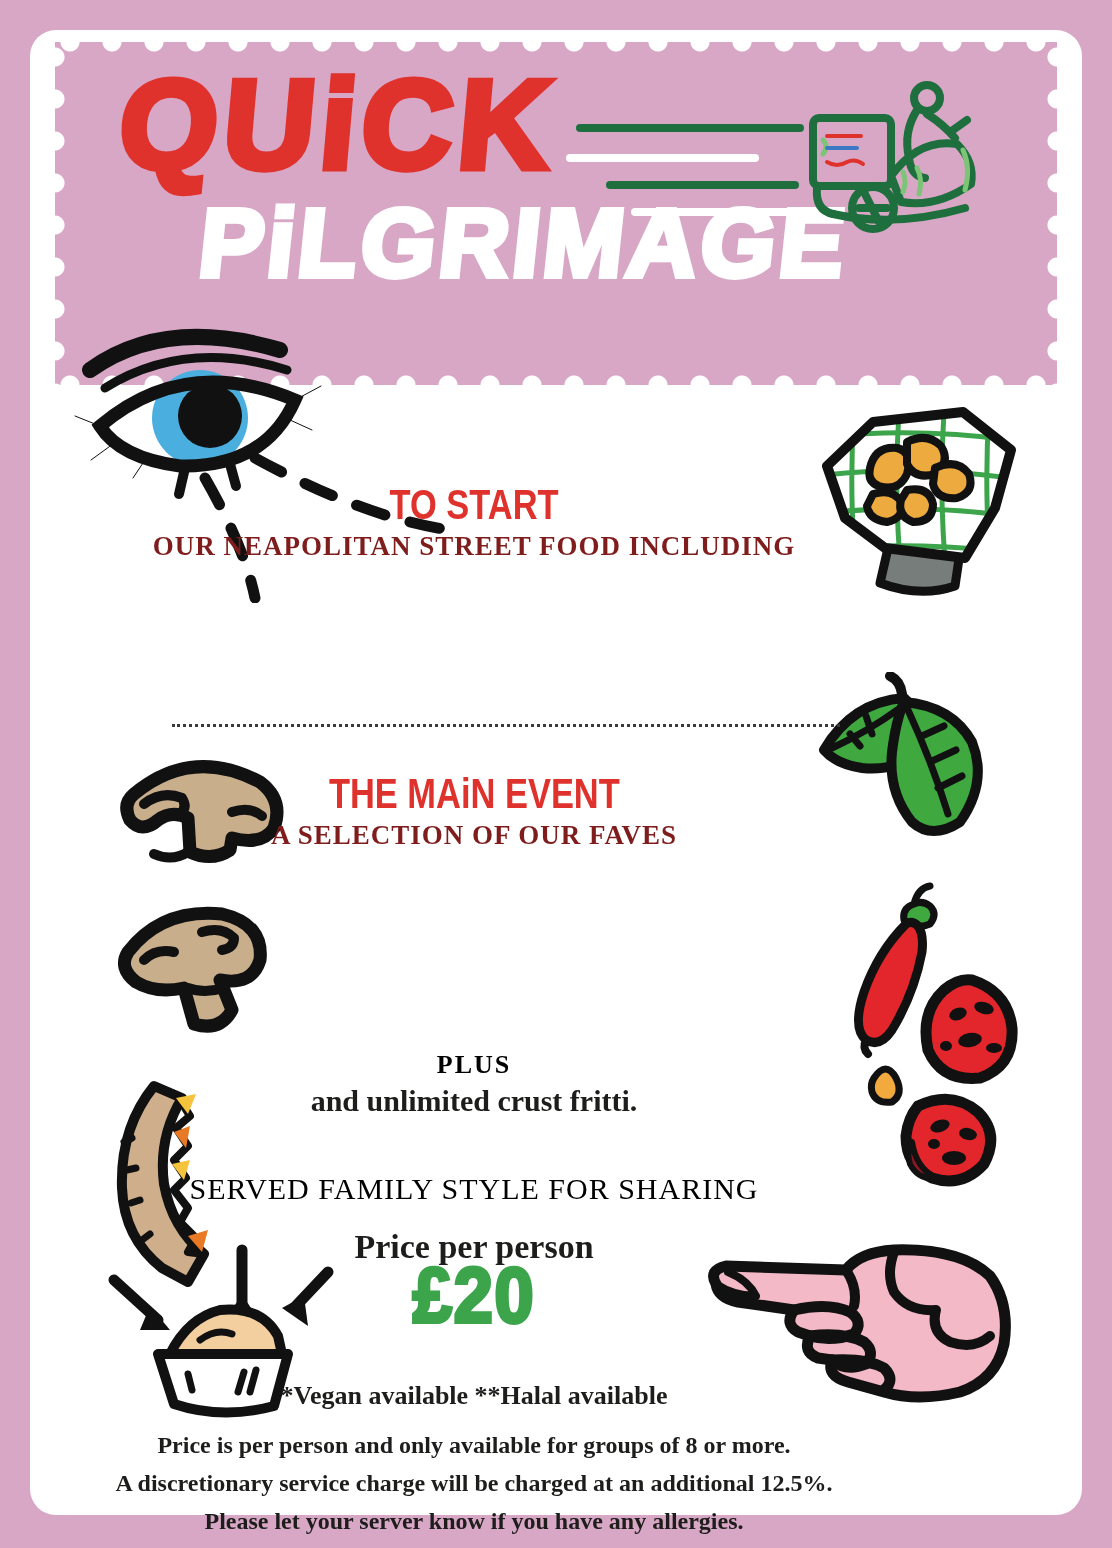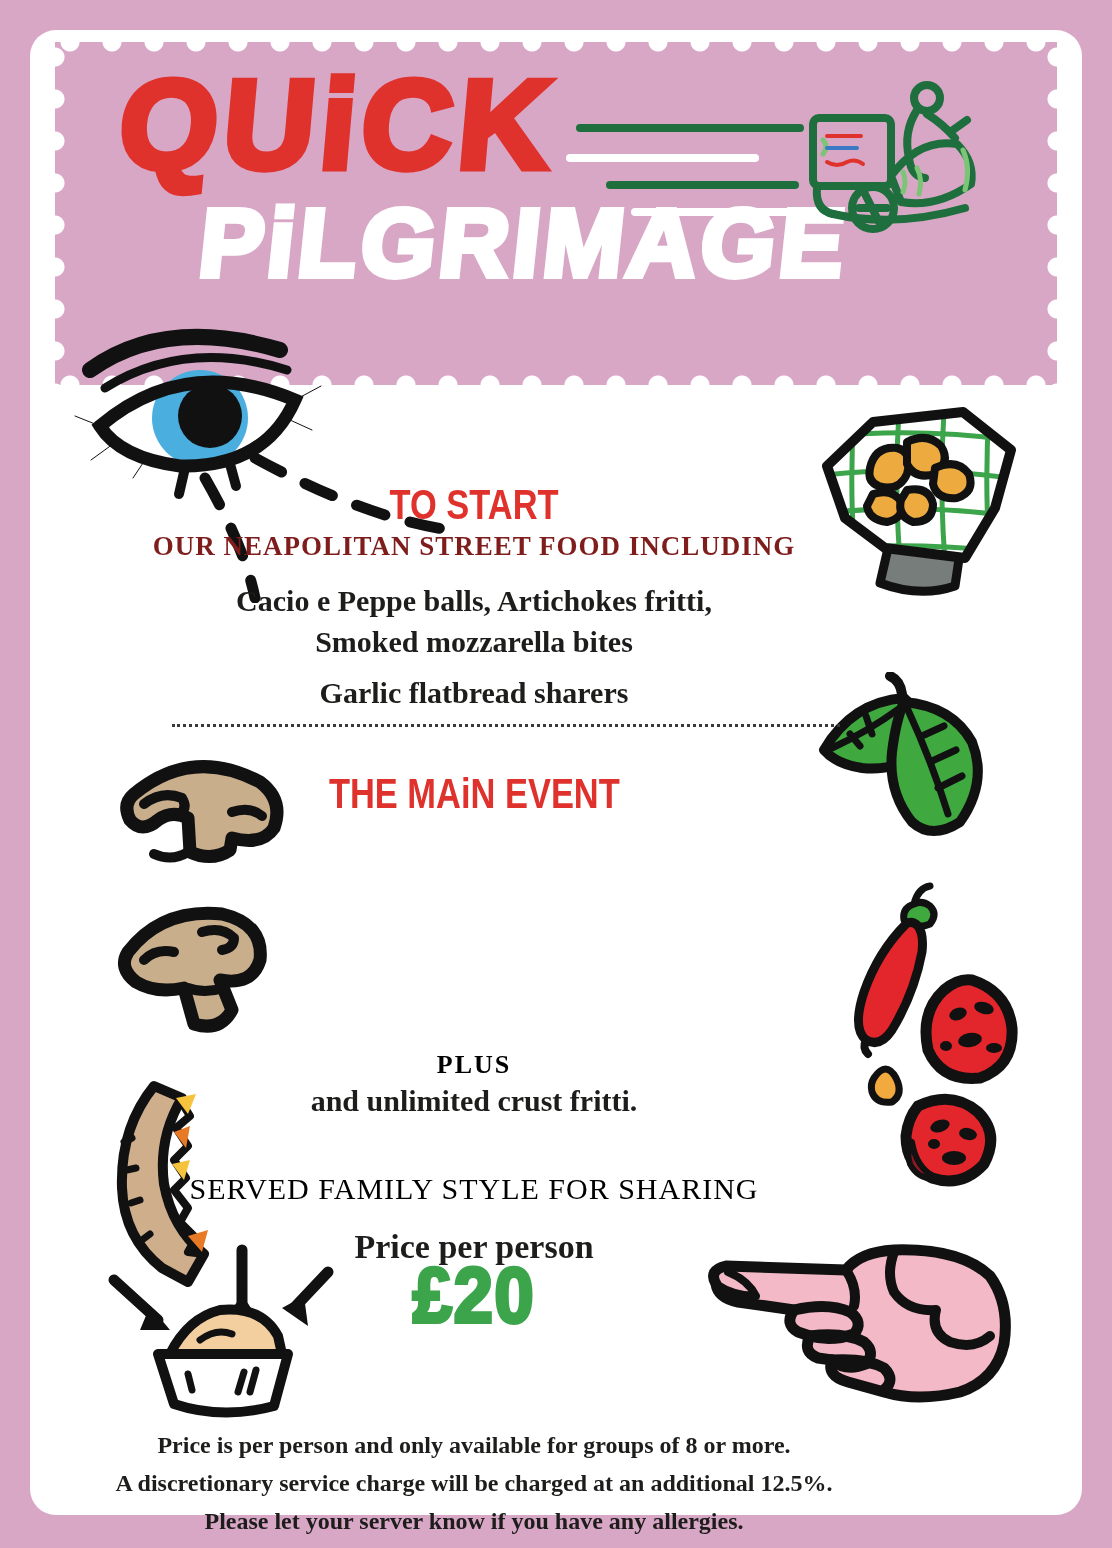--- a/index.html
+++ b/index.html
@@ -220,44 +220,45 @@
       <path d="M196 12 Q188 34 196 52 Q210 72 238 70 Q232 92 252 102 Q276 110 292 96" fill="none" stroke-width="10"></path>
     </g>
   </svg>
 
   <div class="row" style="top:481px">
     <span class="red-head">TO START</span>
   </div>
   <div class="row" style="top:531px">
     <span class="green-sub">OUR NEAPOLITAN STREET FOOD INCLUDING</span>
   </div>
-  <div class="row" style="top:580px">
-    <div class="item">Cacio e Peppe balls, Artichokes fritti,</div>
-    <div class="item">Smoked mozzarella bites</div>
-    <div class="item" style="margin-top:10px">Garlic flatbread sharers</div>
-  </div>
 
   <div class="divider"></div>
 
   <div class="row" style="top:770px">
     <span class="red-head">THE MAiN EVENT</span>
   </div>
+  <div class="row" style="top:820px">
+    <span class="green-sub">A SELECTION OF OUR FAVES</span>
+  </div>
   <div class="row" style="top:1050px">
     <span class="plus">PLUS</span>
   </div>
   <div class="row" style="top:1083px">
     <div class="item-tight">and unlimited crust fritti.</div>
   </div>
   <div class="row" style="top:1172px">
     <span class="serve">SERVED FAMILY STYLE FOR SHARING</span>
   </div>
   <div class="row" style="top:1228px">
     <span class="price-label">Price per person</span>
   </div>
   <div class="row" style="top:1256px">
     <span class="price-val">£20</span>
+  </div>
+  <div class="row" style="top:1381px">
+    <span class="dietary">*Vegan available **Halal available</span>
   </div>
   <div class="row" style="top:1426px">
     <div class="terms">Price is per person and only available for groups of 8 or more.</div>
     <div class="terms">A discretionary service charge will be charged at an additional 12.5%.</div>
     <div class="terms">Please let your server know if you have any allergies.</div>
   </div>
 </div>
 
 </body></html>

